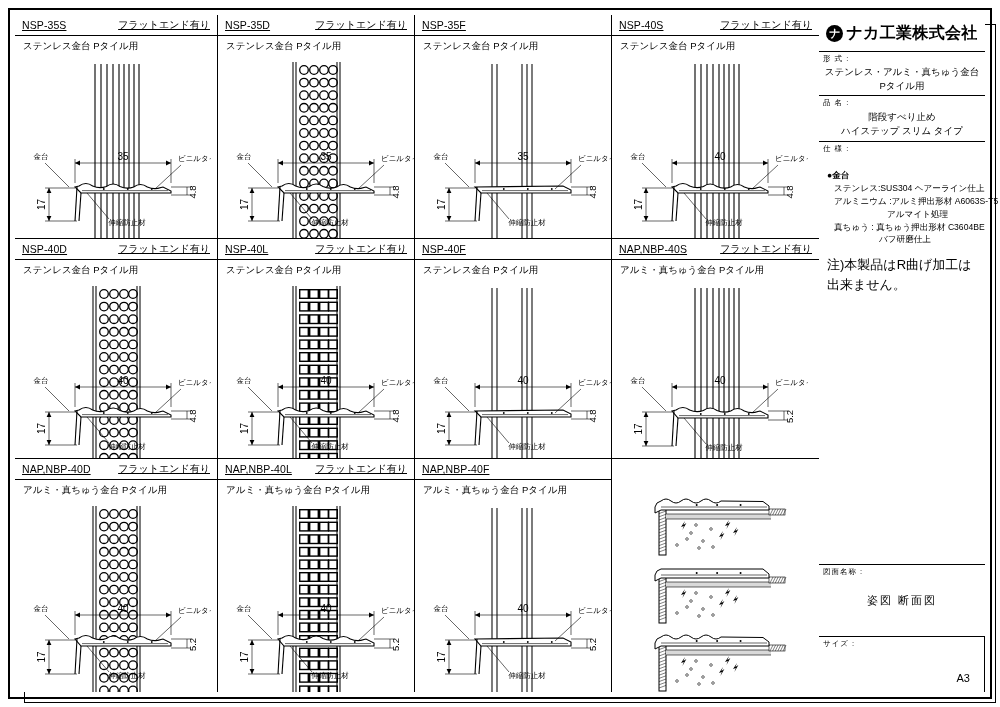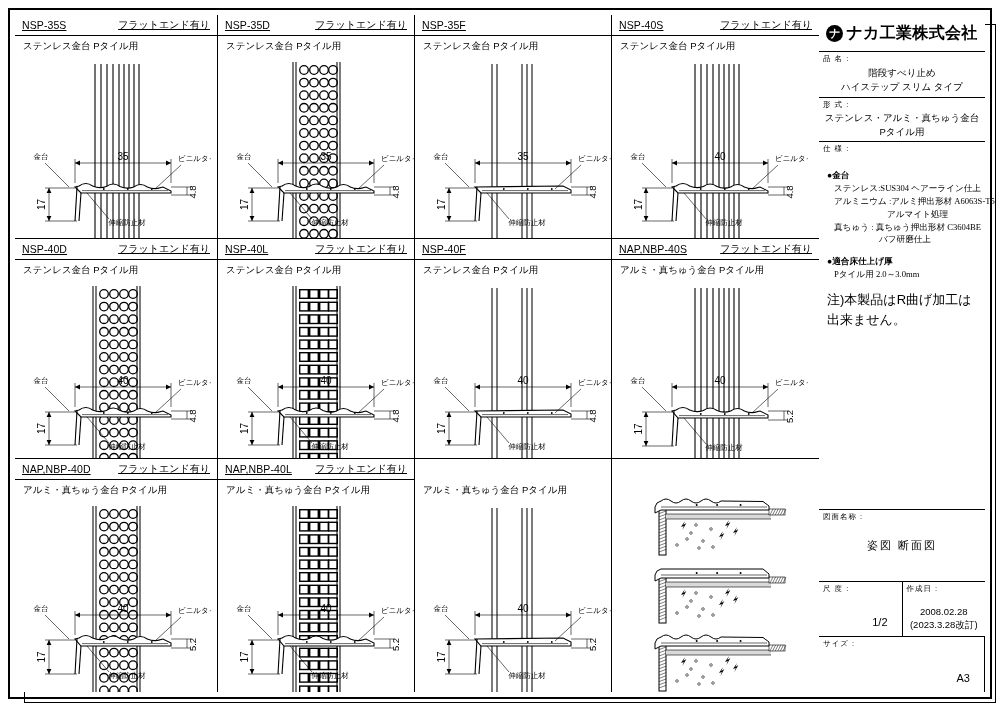--- a/index.html
+++ b/index.html
@@ -134,21 +134,21 @@
   .tb-hinmei { height: 46px; padding-top: 14px; }
   .tb-keishiki { height: 44px; padding-top: 13px; }
   .tb-shiyou { flex: 1 1 auto; padding: 13px 0 0 0; }
   .spec-body {
     text-align: left;
     padding: 14px 6px 0 8px;
     font-size: 8.6px;
     line-height: 1.5;
     color: #000;
   }
-  .spec-group { margin-bottom: 9px; font-family: Liberation Serif, serif; }
+  .spec-group { margin-bottom: 9px; }
   .spec-head { font-weight: bold; }
   .spec-line { padding-left: 7px; white-space: nowrap; }
   .spec-line.ind2 { padding-left: 60px; }
   .spec-line.ind3 { padding-left: 52px; }
   .spec-note { margin-top: 2px; font-size: 13px; }
 
   .tb-zumen { height: 72px; }
   .tb-zumen .tb-body { padding-top: 28px; font-size: 11px; letter-spacing: 2px; }
   .tb-split { display: flex; height: 55px; }
   .tb-split > div { position: relative; flex: 1; }
@@ -1105,20 +1105,24 @@
             <line x1="46" y1="50" x2="22" y2="26" stroke="#000" stroke-width="0.6" fill="none"></line>
             <text x="18" y="22" font-size="7.5" text-anchor="middle" font-family="Liberation Sans,sans-serif" fill="#000">金台</text>
             <line x1="132" y1="52" x2="158" y2="28" stroke="#000" stroke-width="0.6" fill="none"></line>
             <text x="178" y="24" font-size="7.5" text-anchor="middle" font-family="Liberation Sans,sans-serif" fill="#000">ビニルタイヤ</text>
             <line x1="64" y1="57" x2="86" y2="83" stroke="#000" stroke-width="0.6" fill="none"></line>
             <text x="104" y="89" font-size="7.5" text-anchor="middle" font-family="Liberation Sans,sans-serif" fill="#000">伸縮防止材</text>
           </svg>
         </div>
       </div>
       <div class="cell nob">
+        <div class="cell-head">
+          <span class="cell-code">NAP,NBP-40F</span>
+          <span class="cell-flat"></span>
+        </div>
         <div class="cell-sub">アルミ・真ちゅう金台  Pタイル用</div>
         <div class="elev" style="top: 43px;">
           <svg width="90" height="300" viewBox="0 0 90 300">
             <line x1="24" y1="6" x2="24" y2="294" stroke="#444" stroke-width="1.4"></line>
             <line x1="29" y1="6" x2="29" y2="294" stroke="#444" stroke-width="1.4"></line>
             <line x1="54" y1="6" x2="54" y2="294" stroke="#444" stroke-width="1.4"></line>
             <line x1="59" y1="6" x2="59" y2="294" stroke="#444" stroke-width="1.4"></line>
             <line x1="64" y1="6" x2="64" y2="294" stroke="#444" stroke-width="1.4"></line>
           </svg>
         </div>
@@ -1309,73 +1313,56 @@
 
   <div class="title-col">
 
     <div class="tb-row tb-logo">
       <div class="logo-wrap">
         <span class="logo-mark">ナ</span>
         <span class="logo-text">ナカ工業株式会社</span>
       </div>
     </div>
 
+    <div class="tb-row tb-keishiki">
+      <span class="tb-label">形  式 :</span>
+      <div class="tb-body">
+        <div>ステンレス・アルミ・真ちゅう金台</div>
+        <div>Pタイル用</div>
+      </div>
+    </div>
+
     <div class="tb-row tb-hinmei">
       <span class="tb-label">品  名 :</span>
       <div class="tb-body">
         <div>階段すべり止め</div>
         <div>ハイステップ スリム タイプ</div>
-      </div>
-    </div>
-
-    <div class="tb-row tb-keishiki">
-      <span class="tb-label">形  式 :</span>
-      <div class="tb-body">
-        <div>ステンレス・アルミ・真ちゅう金台</div>
-        <div>Pタイル用</div>
       </div>
     </div>
 
     <div class="tb-row tb-shiyou">
       <span class="tb-label">仕  様 :</span>
       <div class="spec-body">
         <div class="spec-group">
           <div class="spec-head">●金台</div>
           <div class="spec-line">ステンレス:SUS304  ヘアーライン仕上</div>
           <div class="spec-line">アルミニウム  :アルミ押出形材  A6063S-T5</div>
           <div class="spec-line ind2">アルマイト処理</div>
           <div class="spec-line">真ちゅう  :  真ちゅう押出形材  C3604BE</div>
           <div class="spec-line ind3">バフ研磨仕上</div>
         </div>
-        <div class="spec-group">
-          <div class="spec-head">●適合床仕上げ厚</div>
-          <div class="spec-line">Pタイル用  2.0～3.0mm</div>
-        </div>
         <div class="spec-note">注)本製品はR曲げ加工は出来ません。</div>
       </div>
     </div>
 
     <div class="tb-row tb-zumen">
       <span class="tb-label">図面名称 :</span>
       <div class="tb-body">姿図  断面図</div>
     </div>
 
-    <div class="tb-row tb-split">
-      <div>
-        <span class="tb-label">尺  度 :</span>
-        <span class="tb-val">1/2</span>
-      </div>
-      <div>
-        <span class="tb-label">作成日 :</span>
-        <div class="tb-val-c">
-          <div>2008.02.28</div>
-          <div>(2023.3.28改訂)</div>
-        </div>
-      </div>
-    </div>
 
     <div class="tb-row tb-split tb-last">
       <div>
         <span class="tb-label">サイズ :</span>
         <span class="tb-val">A3</span>
       </div>
     </div>
 
   </div>
 </div>

